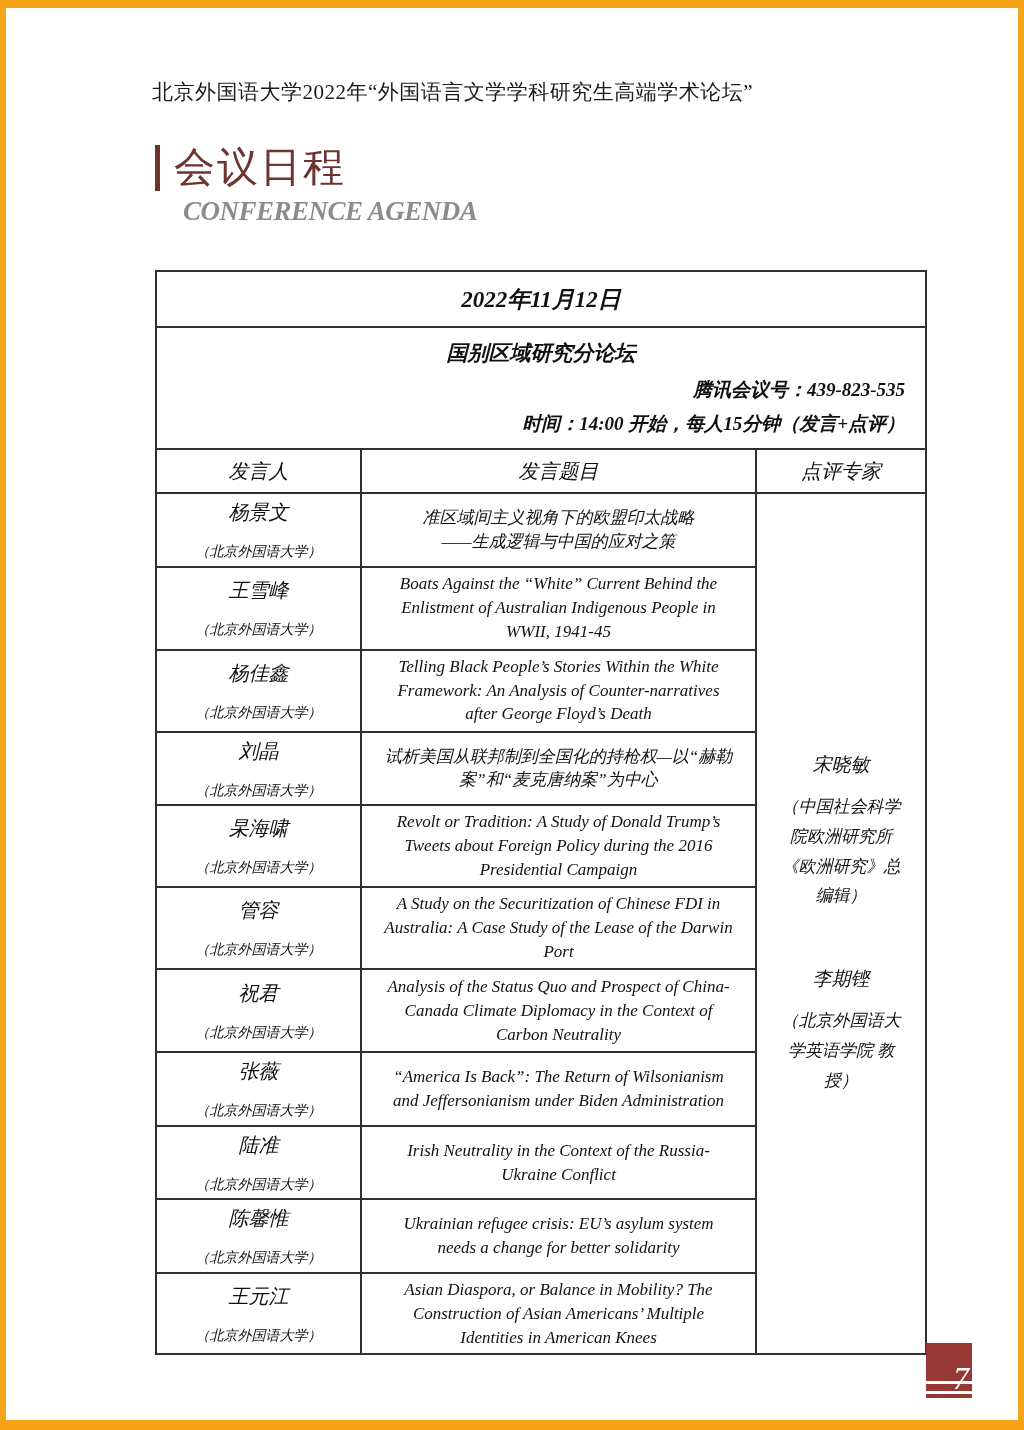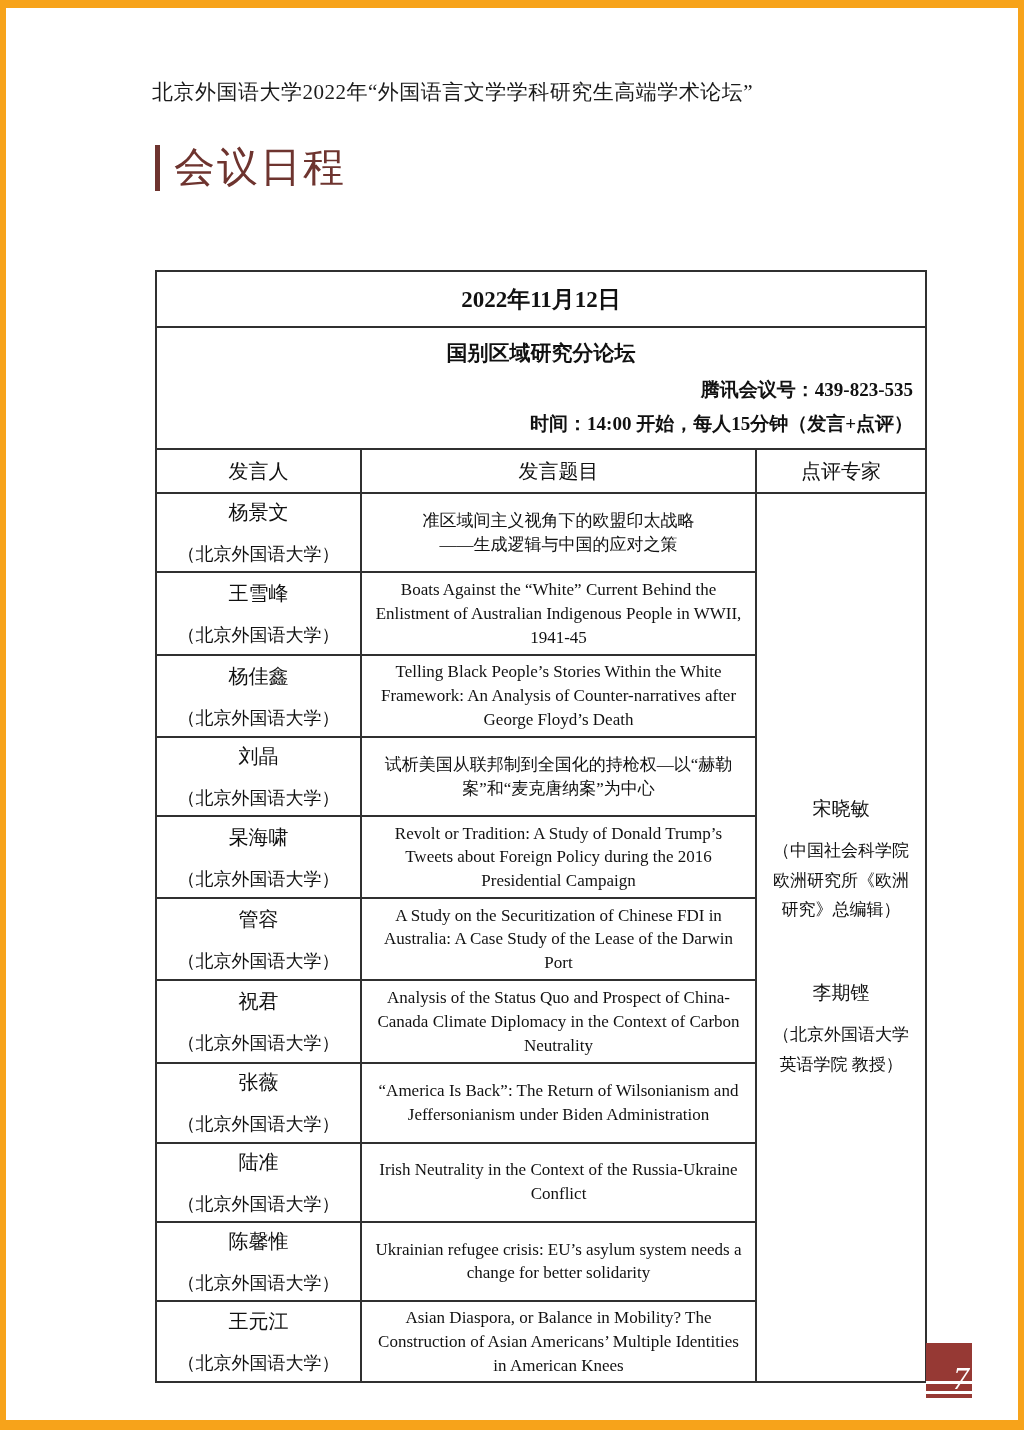--- a/index.html
+++ b/index.html
@@ -55,21 +55,22 @@
   table.agenda {
     position: absolute; left: 149px; top: 262px;
     width: 770px;
     border-collapse: collapse;
     table-layout: fixed;
   }
   table.agenda td {
     border: 2px solid #303030;
     text-align: center;
     vertical-align: middle;
-    padding: 4px 12px;
+    padding: 4px 20px;
+    font-style: italic;
   }
 
   .date-cell {
     font-weight: bold;
     font-size: 23px;
   }
   .session-cell { padding: 8px; }
   .session-title {
     font-family: "Liberation Sans", "DejaVu Sans", sans-serif;
     font-weight: bold;
@@ -79,21 +80,21 @@
   .session-line {
     font-weight: bold;
     font-size: 19px;
     margin-top: 8px;
     text-align: right;
   }
 
   tr.cols td { font-size: 20px; margin-left: 36px; }
 
   .speaker-name { font-size: 20px; line-height: 1.4; }
-  .speaker-aff  { font-size: 18px; line-height: 1.4; margin-top: 16px; }
+  .speaker-aff  { font-size: 14px; line-height: 1.4; margin-top: 16px; }
 
   .topic-cell {
     font-size: 17px;
     line-height: 1.4;
     white-space: pre-line;
   }
 
   .experts-cell { vertical-align: middle; padding: 10px 12px; }
   .expert-block + .expert-block { margin-top: 55px; }
   .expert-name { font-size: 19px; }
@@ -125,20 +126,21 @@
 <body>
 
 <div class="page">
 
   <div class="header-line">北京外国语大学2022年“外国语言文学学科研究生高端学术论坛”</div>
 
   <div class="title-row">
     <span class="title-bar"></span>
     <h1 class="page-title">会议日程</h1>
   </div>
+  <div class="subtitle">CONFERENCE AGENDA</div>
 
   <table class="agenda">
     <colgroup>
       <col style="width:205px">
       <col style="width:395px">
       <col style="width:170px">
     </colgroup>
     <tbody>
       <tr style="height:56px">
         <td colspan="3" class="date-cell">2022年11月12日</td>

